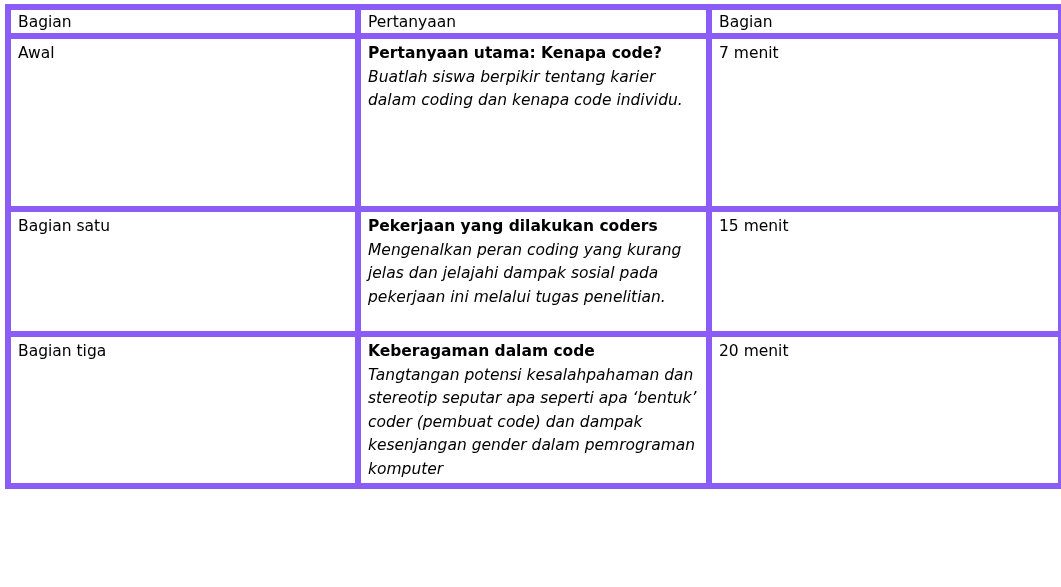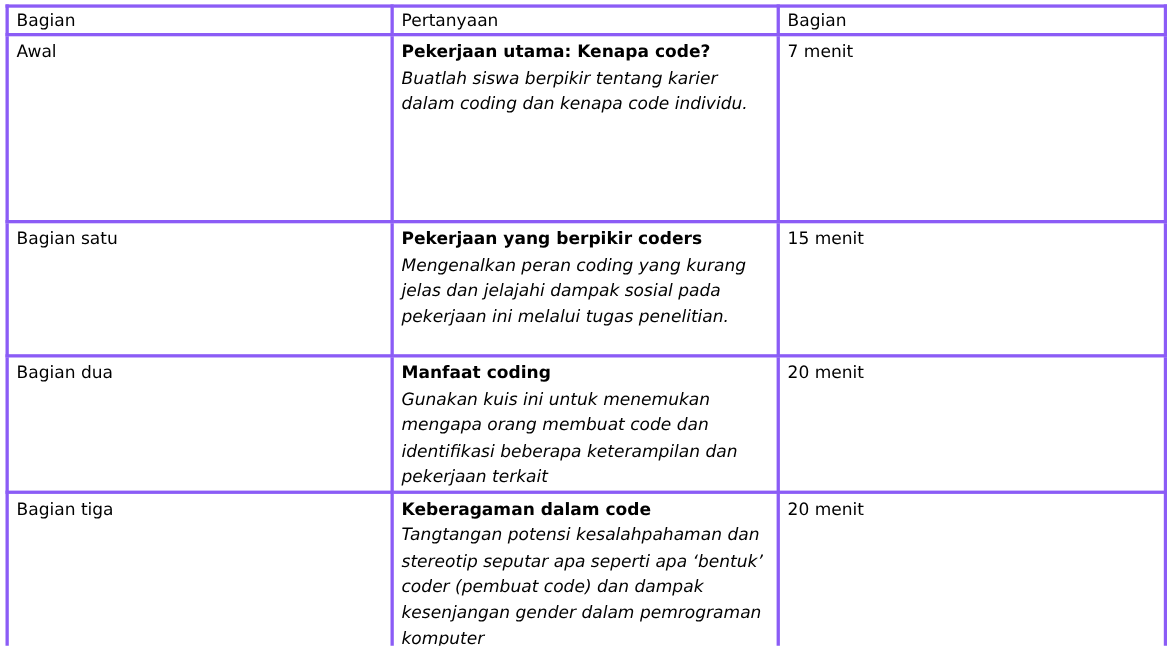--- a/index.html
+++ b/index.html
@@ -1,20 +1,20 @@
 <!DOCTYPE html>
 <html><head>
 <meta charset="utf-8">
 <style>
   html, body { margin: 0; padding: 0; background: #ffffff; }
   body { width: 1061px; height: 587px; position: relative; overflow: hidden;
          font-family: "DejaVu Sans", sans-serif; color: #000; }
   table.plan { position: absolute; left: 5px; top: 4px; border-collapse: collapse;
                table-layout: fixed; width: 1053px; }
-  table.plan td { border: 3px solid #8b5cf6; vertical-align: top; padding: 3px 7px 0 7px;
+  table.plan td { border: 6px solid #8b5cf6; vertical-align: top; padding: 3px 7px 0 7px;
                   font-size: 15.5px; line-height: 23.5px; }
   col.c1 { width: 350px; } col.c2 { width: 351px; } col.c3 { width: 352px; }
   tr.hdr td { height: 20px; padding-top: 1px; line-height: 22px; }
   tr.r1 td { height: 164px; }
   tr.r2 td { height: 116px; margin-top: 13px; }
   tr.r3 td { height: 116px; }
   tr.r4 td { height: 143px; }
   .act-title { font-weight: bold; display: block; }
   .act-desc { display: block; font-style: italic; }
 </style>
@@ -29,40 +29,32 @@
     </colgroup>
   <tbody>
       <tr class="hdr">
     <td>Bagian</td>
     <td>Pertanyaan</td>
     <td>Bagian</td>
   </tr>
   <tr class="r1">
     <td>Awal</td>
     <td>
-      <span class="act-title">Pekerjaan utama: Kenapa code?</span>
+      <span class="act-title">Pertanyaan utama: Kenapa code?</span>
       <span class="act-desc">Buatlah siswa berpikir tentang karier dalam coding dan kenapa code individu.</span>
     </td>
     <td>7 menit</td>
   </tr>
   <tr class="r2">
     <td>Bagian satu</td>
     <td>
-      <span class="act-title">Pekerjaan yang berpikir coders</span>
+      <span class="act-title">Pekerjaan yang dilakukan coders</span>
       <span class="act-desc">Mengenalkan peran coding yang kurang jelas dan jelajahi dampak sosial pada pekerjaan ini melalui tugas penelitian.</span>
     </td>
     <td>15 menit</td>
-  </tr>
-  <tr class="r3">
-    <td>Bagian dua</td>
-    <td>
-      <span class="act-title">Manfaat coding</span>
-      <span class="act-desc">Gunakan kuis ini untuk menemukan mengapa orang membuat code dan identifikasi beberapa keterampilan dan pekerjaan terkait</span>
-    </td>
-    <td>20 menit</td>
   </tr>
   <tr class="r4">
     <td>Bagian tiga</td>
     <td>
       <span class="act-title">Keberagaman dalam code</span>
       <span class="act-desc">Tangtangan potensi kesalahpahaman dan stereotip seputar apa seperti apa ‘bentuk’ coder (pembuat code) dan dampak kesenjangan gender dalam pemrograman komputer</span>
     </td>
     <td>20 menit</td>
   </tr>
 </tbody>

